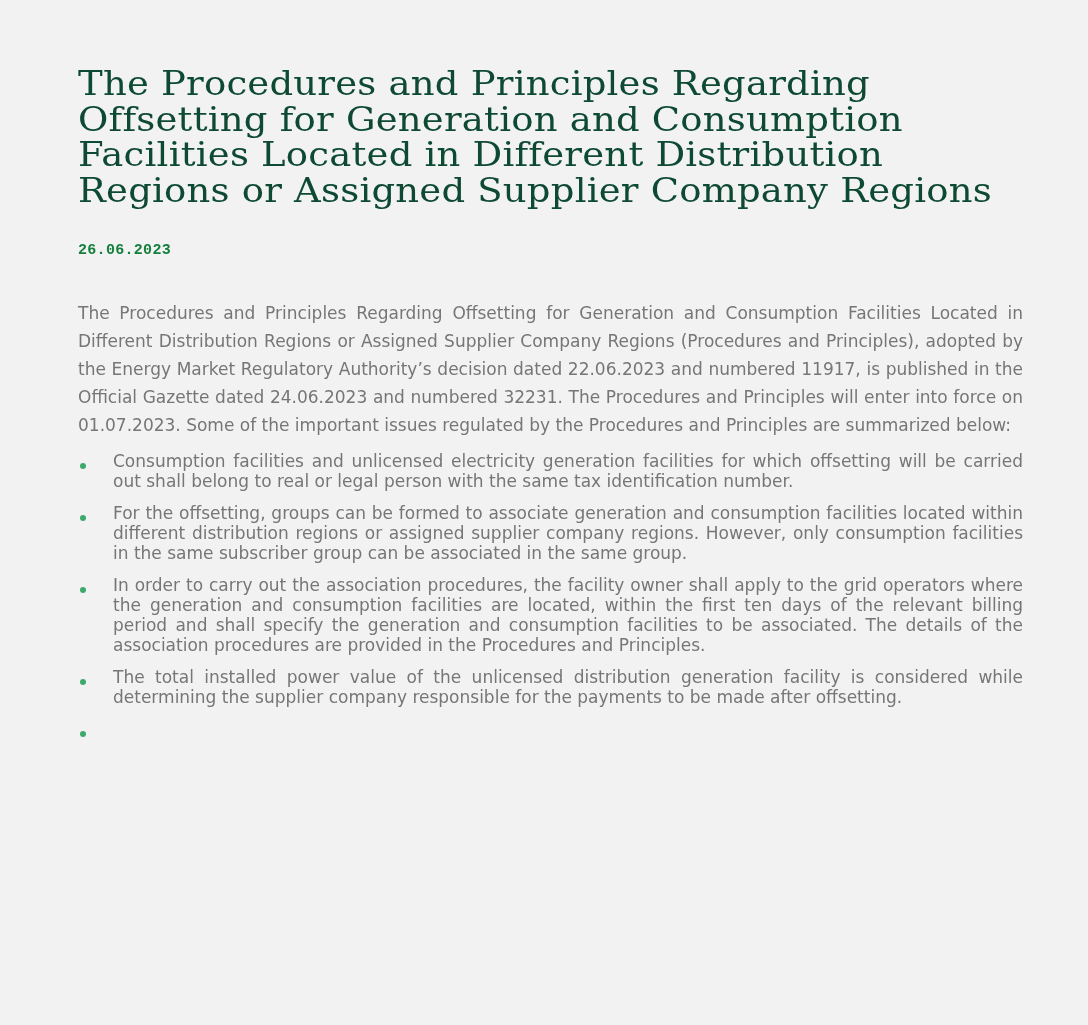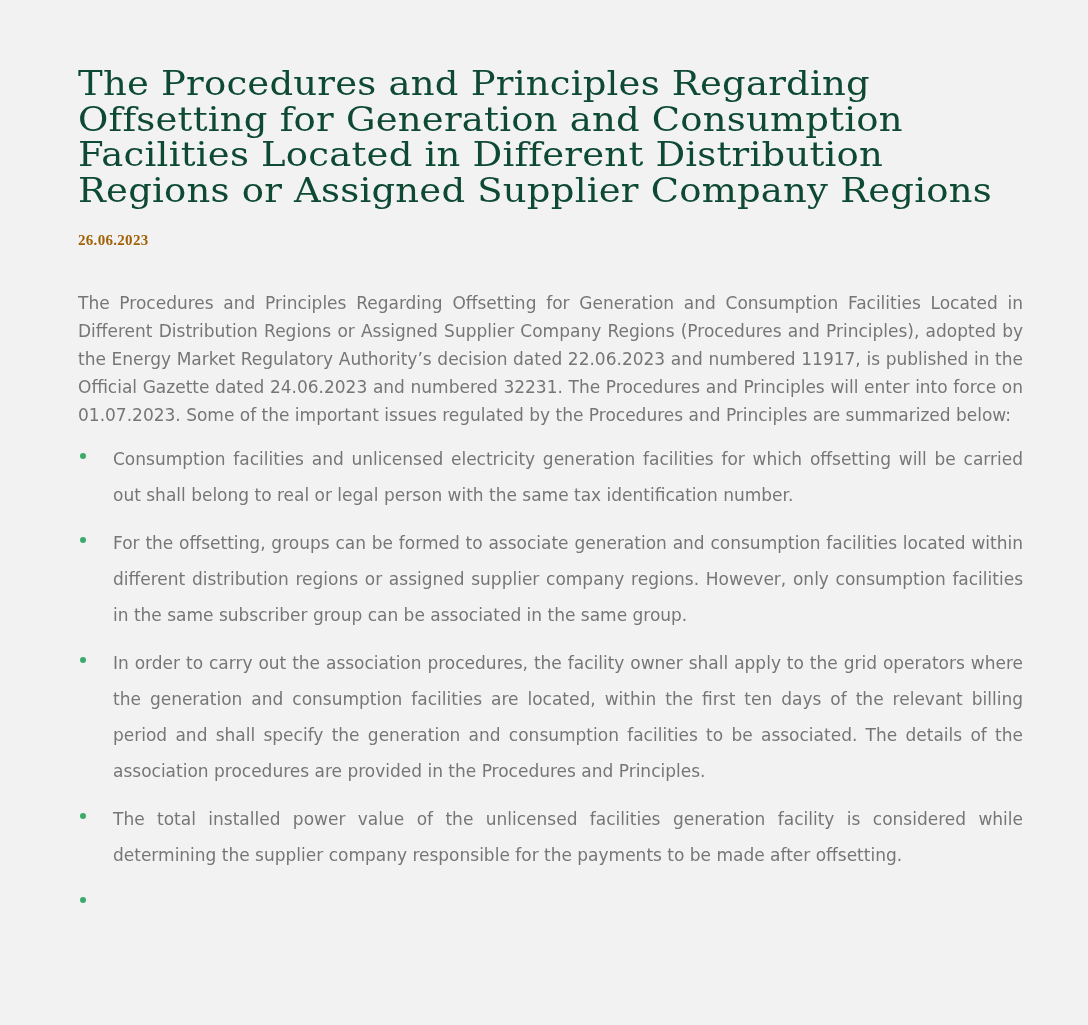--- a/index.html
+++ b/index.html
@@ -25,25 +25,25 @@
       font-weight: normal;
       color: #0e4a33;
       font-size: 33px;
       line-height: 35.5px;
       letter-spacing: 0.2px;
       transform: scaleX(1.12);
       transform-origin: left top;
       width: 860px;
     }
     .date {
-      margin-top: 24px;
-      font-family: Liberation Serif, serif;
+      margin-top: 34px;
+      font-family: Liberation Mono, monospace;
       font-weight: bold;
       font-size: 15px;
-      color: #a16207;
+      color: #15803d;
       letter-spacing: 0.3px;
     }
     .intro {
       margin: 40px 0 0 0;
       font-family: "DejaVu Sans", sans-serif;
       font-size: 17px;
       line-height: 28px;
       color: #767676;
       text-align: justify;
     }
@@ -51,21 +51,21 @@
       list-style: none;
       margin: 12px 0 0 0;
       padding: 0;
     }
     .bullet-item {
       position: relative;
       padding-left: 35px;
       margin-bottom: 12px;
       font-family: "DejaVu Sans", sans-serif;
       font-size: 17px;
-      line-height: 36px;
+      line-height: 20px;
       color: #767676;
       text-align: justify;
     }
     .bullet-dot {
       position: absolute;
       left: 2px;
       top: 12px;
       width: 6px;
       height: 6px;
       border-radius: 50%;
@@ -87,19 +87,19 @@
     <li class="bullet-item">
       <span class="bullet-dot"></span>
       <span>For the offsetting, groups can be formed to associate generation and consumption facilities located within different distribution regions or assigned supplier company regions. However, only consumption facilities in the same subscriber group can be associated in the same group.</span>
     </li>
     <li class="bullet-item">
       <span class="bullet-dot"></span>
       <span>In order to carry out the association procedures, the facility owner shall apply to the grid operators where the generation and consumption facilities are located, within the first ten days of the relevant billing period and shall specify the generation and consumption facilities to be associated. The details of the association procedures are provided in the Procedures and Principles.</span>
     </li>
     <li class="bullet-item">
       <span class="bullet-dot"></span>
-      <span>The total installed power value of the unlicensed facilities generation facility is considered while determining the supplier company responsible for the payments to be made after offsetting.</span>
+      <span>The total installed power value of the unlicensed distribution generation facility is considered while determining the supplier company responsible for the payments to be made after offsetting.</span>
     </li>
     <li class="bullet-item">
       <span class="bullet-dot"></span>
     </li>
   </ul>
 </div>
 
 </body></html>

